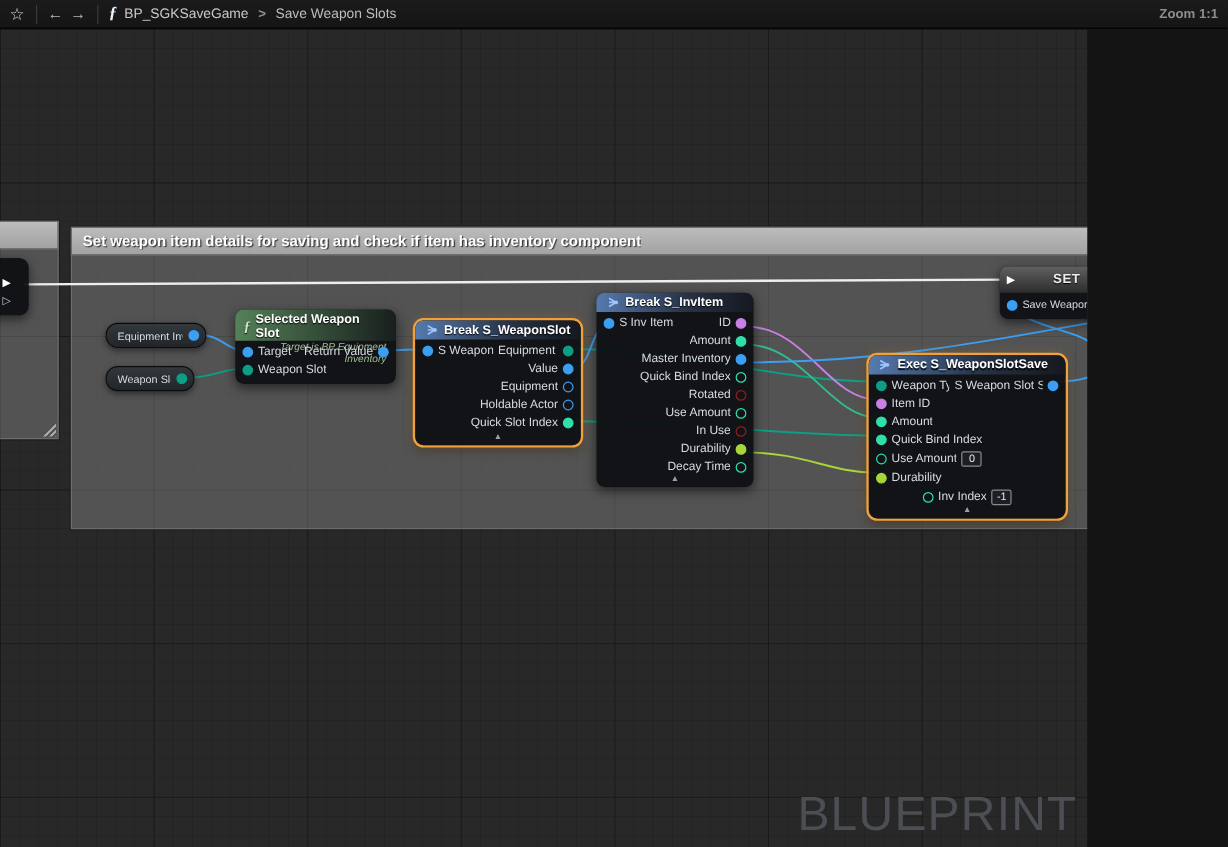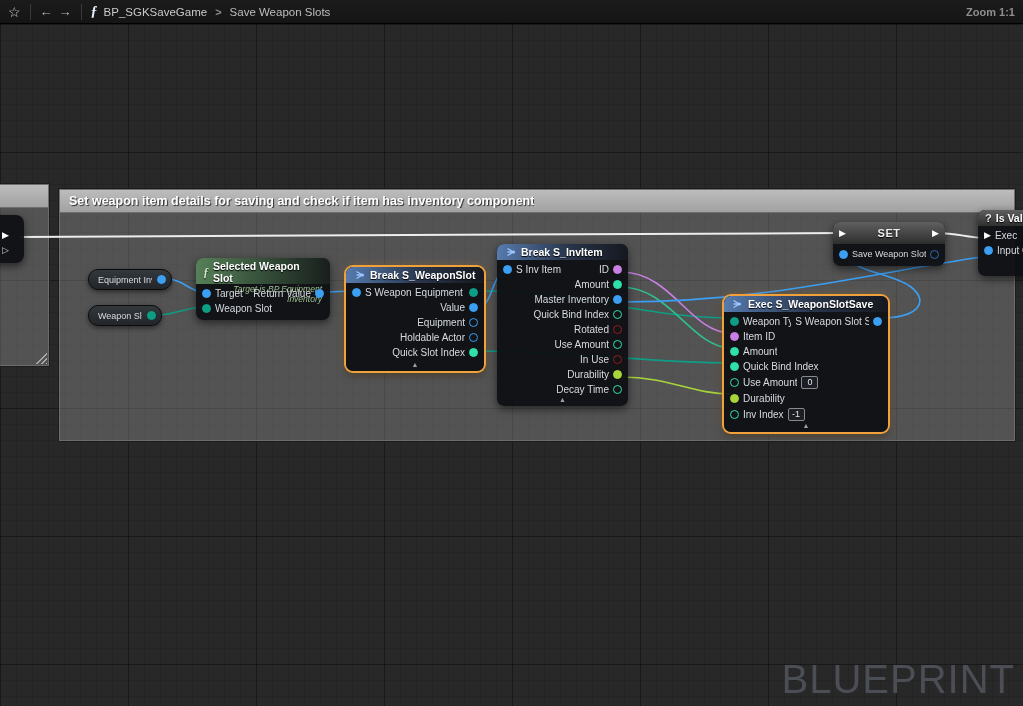--- a/index.html
+++ b/index.html
@@ -9,21 +9,21 @@
     border-bottom:1px solid #000;display:flex;align-items:center;gap:6px;padding:0 8px;box-sizing:border-box;z-index:50;}
   .tb-btn{color:#b9b9b9;font-size:13px;line-height:1;cursor:pointer;}
   .tb-star{font-size:14px;color:#d0d0d0;}
   .tb-sep{width:1px;height:16px;background:#3a3a3a;margin:0 3px;}
   .tb-fn{color:#e8f2ff;font-family:"Liberation Serif",serif;font-style:italic;font-weight:bold;font-size:14px;}
   .tb-crumb{color:#c9c9c9;font-size:11.5px;}
   .tb-chev{color:#8f8f8f;font-size:11px;font-weight:bold;margin:0 2px;}
   .tb-current{color:#bdbdbd;font-size:11.5px;}
   .tb-zoom{margin-left:auto;color:#8e8e8e;font-size:11px;font-weight:bold;}
   
-  .canvas{position:absolute;top:24px;left:0;width:1023px;height:682px;overflow:hidden;background-color:#282828;
+  .canvas{position:absolute;top:24px;left:0;width:906px;height:682px;overflow:hidden;background-color:#282828;
     background-image:
       linear-gradient(rgba(0,0,0,.30) 1px,transparent 1px),
       linear-gradient(90deg,rgba(0,0,0,.30) 1px,transparent 1px),
       linear-gradient(rgba(0,0,0,.10) 1px,transparent 1px),
       linear-gradient(90deg,rgba(0,0,0,.10) 1px,transparent 1px);
     background-size:128px 128px,128px 128px,16px 16px,16px 16px;}
   
   .comment{position:absolute;border:1px solid #1d1d1d;}
   .comment .c-body{position:absolute;inset:0;background:rgba(185,185,185,.30);border:1px solid rgba(130,130,130,.55);}
   .comment .c-head{position:absolute;top:0;left:0;right:0;height:24px;background:linear-gradient(#bcbcbc,#a2a2a2);
@@ -292,21 +292,21 @@
         </div>
       <div class="row" style="height:16px;">
           <span class="pin" style="border-color: rgb(47, 224, 168); background: transparent;"></span>
           <span class="lbl">Use Amount</span>
           <span class="valbox">0</span>
         </div>
       <div class="row" style="height:16px;">
           <span class="pin" style="border-color: rgb(168, 213, 58); background: rgb(168, 213, 58);"></span>
           <span class="lbl">Durability</span>
         </div>
-      <div class="row" style="height:16px;">
+      <div class="row" style="height:16px;justify-content:center;">
           <span class="pin" style="border-color: rgb(47, 224, 168); background: transparent;"></span>
           <span class="lbl">Inv Index</span>
           <span class="valbox">-1</span>
         </div>
     </div>
     <div class="collapse">▲</div>
   </div>
 
   <div class="node" style="left:833px;top:198px;width:112px;height:44px;">
     <div class="set-hdr">

